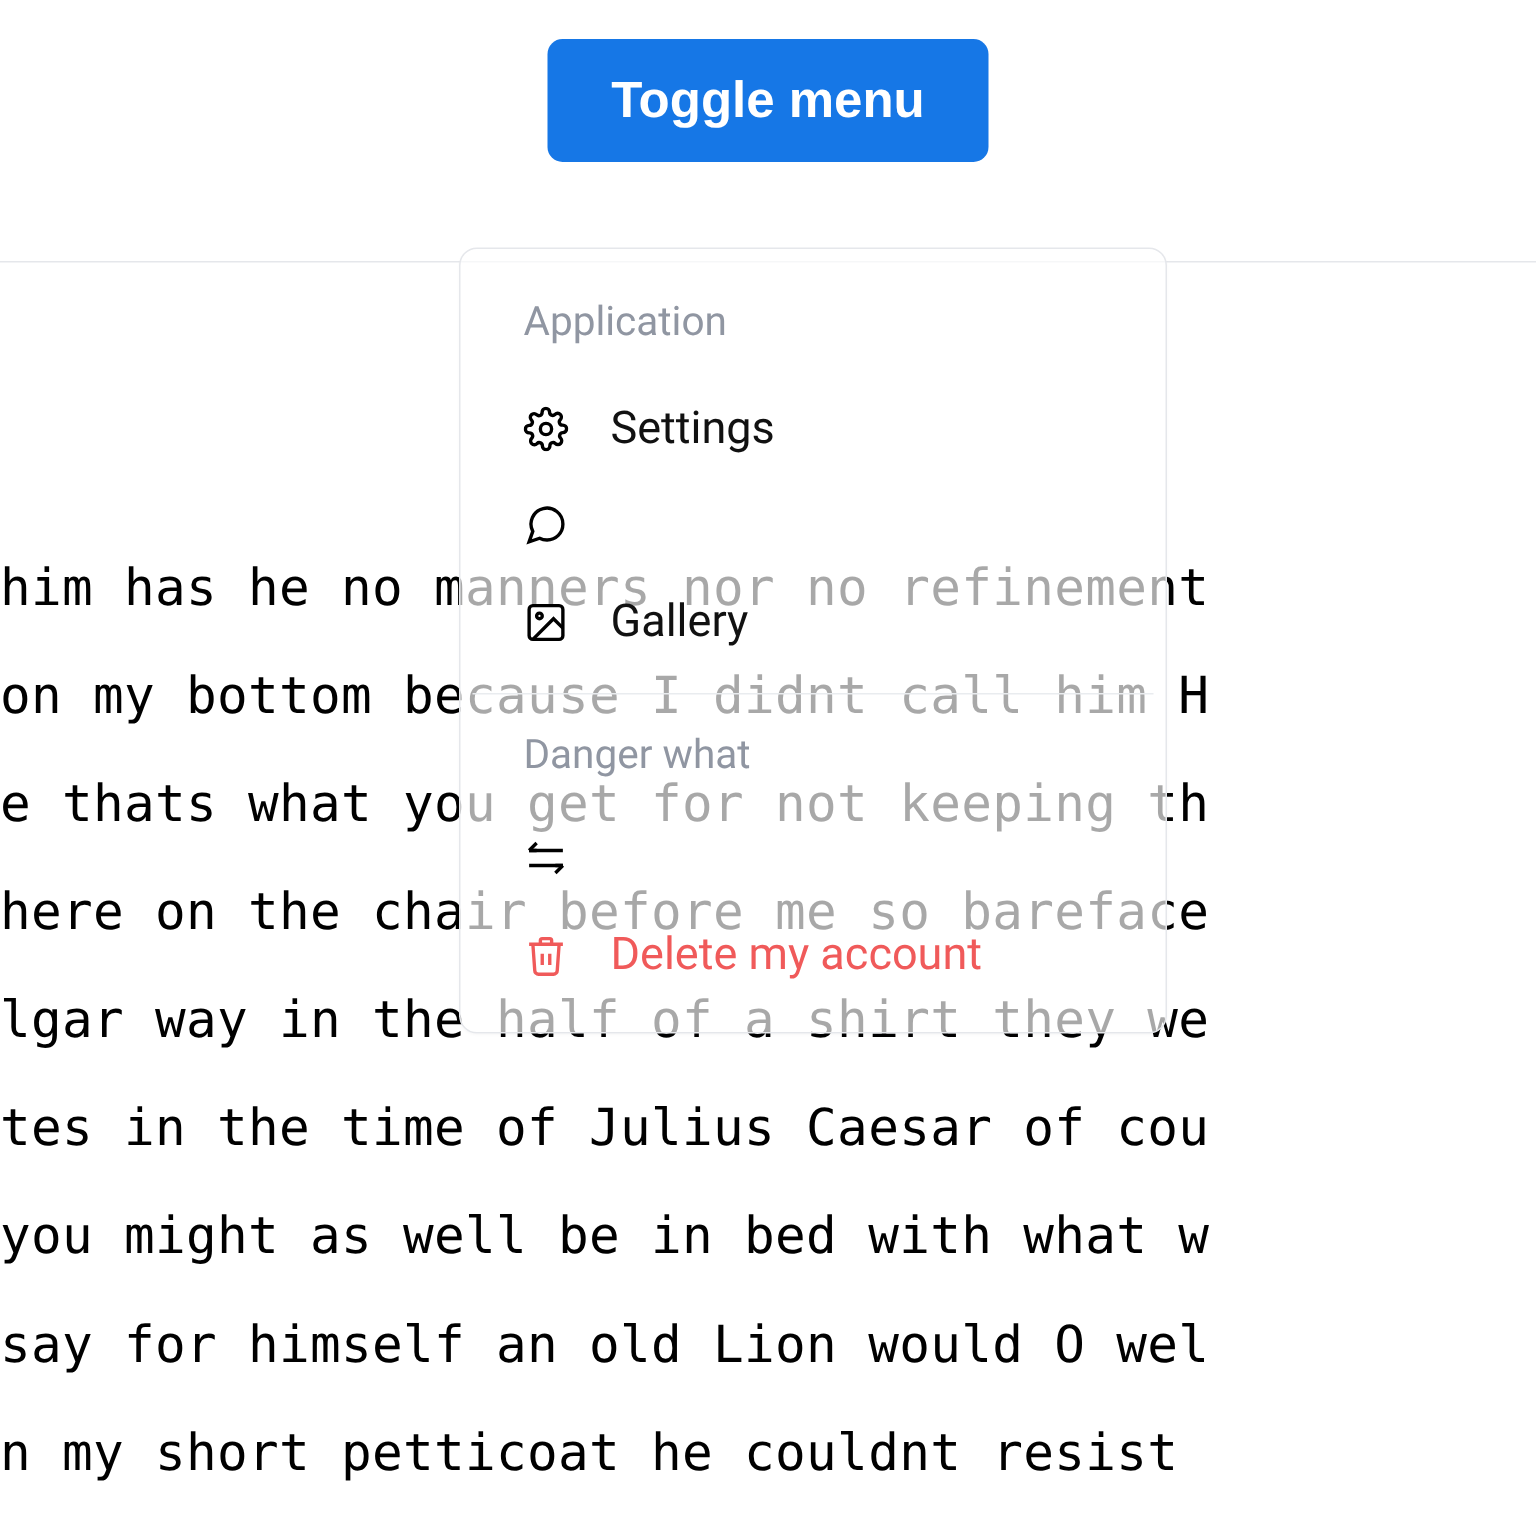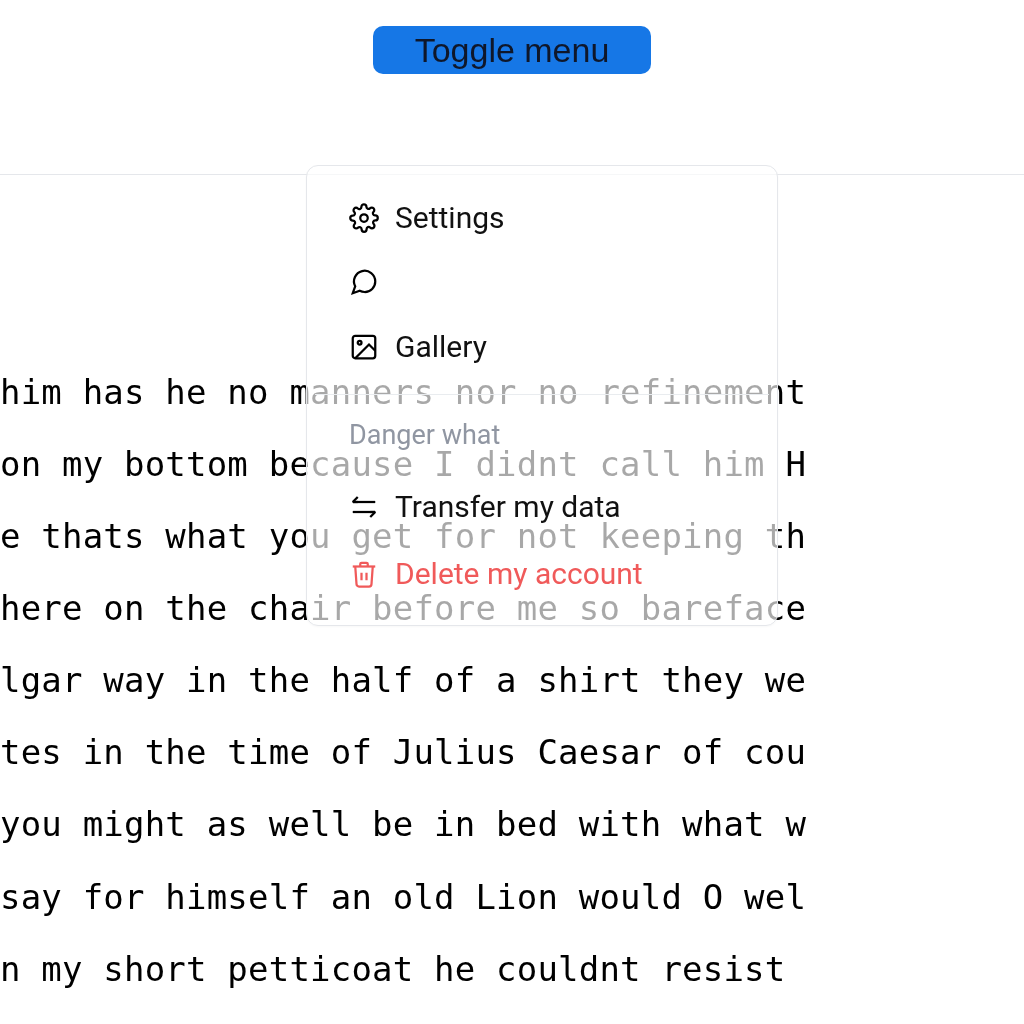--- a/index.html
+++ b/index.html
@@ -7,26 +7,26 @@
   .top-area {
     height: 175px;
     border-bottom: 1px solid #e5e7eb;
     display: flex;
     justify-content: center;
     align-items: flex-start;
     padding-top: 26px;
   }
   .toggle-btn {
     background: #1677e6;
-    color: #0f172a;
-    font-weight: 400;
+    color: #ffffff;
+    font-weight: 700;
     font-size: 34px;
     border: none;
     border-radius: 10px;
-    padding: 7px 42px;
+    padding: 24px 42px;
     cursor: pointer;
     line-height: 1;
   }
   .bg-text {
     position: absolute;
     top: 356px;
     left: 0;
     width: 1024px;
     font-family: ui-monospace, SFMono-Regular, Menlo, Consolas, monospace;
     font-size: 34px;
@@ -47,21 +47,21 @@
     padding: 18px 8px 18px 8px;
   }
   .menu-group-label {
     color: #9096a2;
     font-size: 27px;
     padding: 14px 34px 22px 34px;
   }
   .menu-item {
     display: flex;
     align-items: center;
-    gap: 16px;
+    gap: 28px;
     padding: 16px 34px;
     cursor: pointer;
     color: #111;
     font-size: 30px;
     border-radius: 8px;
     position: relative;
     text-align: right;
   }
   .menu-item .icon { width: 30px; height: 30px; flex: 0 0 30px; display: flex; align-items: center; justify-content: center; }
   .menu-item .icon svg { width: 30px; height: 30px; stroke: #000; stroke-width: 1.8; fill: none; }
@@ -88,20 +88,21 @@
 here on the chair before me so bareface
 lgar way in the half of a shirt they we
 tes in the time of Julius Caesar of cou
 you might as well be in bed with what w
 say for himself an old Lion would O wel
 n my short petticoat he couldnt resist 
 f pleasure they get off a womans body w</div>
 
 <div class="menu">
 
+  <div class="menu-group-label">Application</div>
 
   <div class="menu-item">
     <span class="icon">
       <svg viewBox="0 0 24 24">
           <circle cx="12" cy="12" r="3"></circle>
           <path d="M19.4 15a1.65 1.65 0 0 0 .33 1.82l.06.06a2 2 0 1 1-2.83 2.83l-.06-.06a1.65 1.65 0 0 0-1.82-.33 1.65 1.65 0 0 0-1 1.51V21a2 2 0 0 1-4 0v-.09a1.65 1.65 0 0 0-1-1.51 1.65 1.65 0 0 0-1.82.33l-.06.06a2 2 0 1 1-2.83-2.83l.06-.06a1.65 1.65 0 0 0 .33-1.82 1.65 1.65 0 0 0-1.51-1H3a2 2 0 0 1 0-4h.09a1.65 1.65 0 0 0 1.51-1 1.65 1.65 0 0 0-.33-1.82l-.06-.06a2 2 0 1 1 2.83-2.83l.06.06a1.65 1.65 0 0 0 1.82.33h0a1.65 1.65 0 0 0 1-1.51V3a2 2 0 0 1 4 0v.09a1.65 1.65 0 0 0 1 1.51h0a1.65 1.65 0 0 0 1.82-.33l.06-.06a2 2 0 1 1 2.83 2.83l-.06.06a1.65 1.65 0 0 0-.33 1.82v0a1.65 1.65 0 0 0 1.51 1H21a2 2 0 0 1 0 4h-.09a1.65 1.65 0 0 0-1.51 1z"></path>
         </svg>
     </span>
     <span>Settings</span>
   </div>
@@ -134,21 +135,20 @@
     <span class="icon">
       <svg viewBox="0 0 24 24">
           <path d="M7 8l-4 0 0 0"></path>
           <path d="M3 8l4-4"></path>
           <path d="M3 8h18"></path>
           <path d="M17 16l4 0"></path>
           <path d="M21 16l-4 4"></path>
           <path d="M21 16H3"></path>
         </svg>
     </span>
-    <span>Transfer my data</span>
   </div>
 
   <div class="menu-item danger">
     <span class="icon">
       <svg viewBox="0 0 24 24">
           <polyline points="3 6 5 6 21 6"></polyline>
           <path d="M19 6l-1 14a2 2 0 0 1-2 2H8a2 2 0 0 1-2-2L5 6"></path>
           <path d="M10 11v6"></path>
           <path d="M14 11v6"></path>
           <path d="M9 6V4a1 1 0 0 1 1-1h4a1 1 0 0 1 1 1v2"></path>

